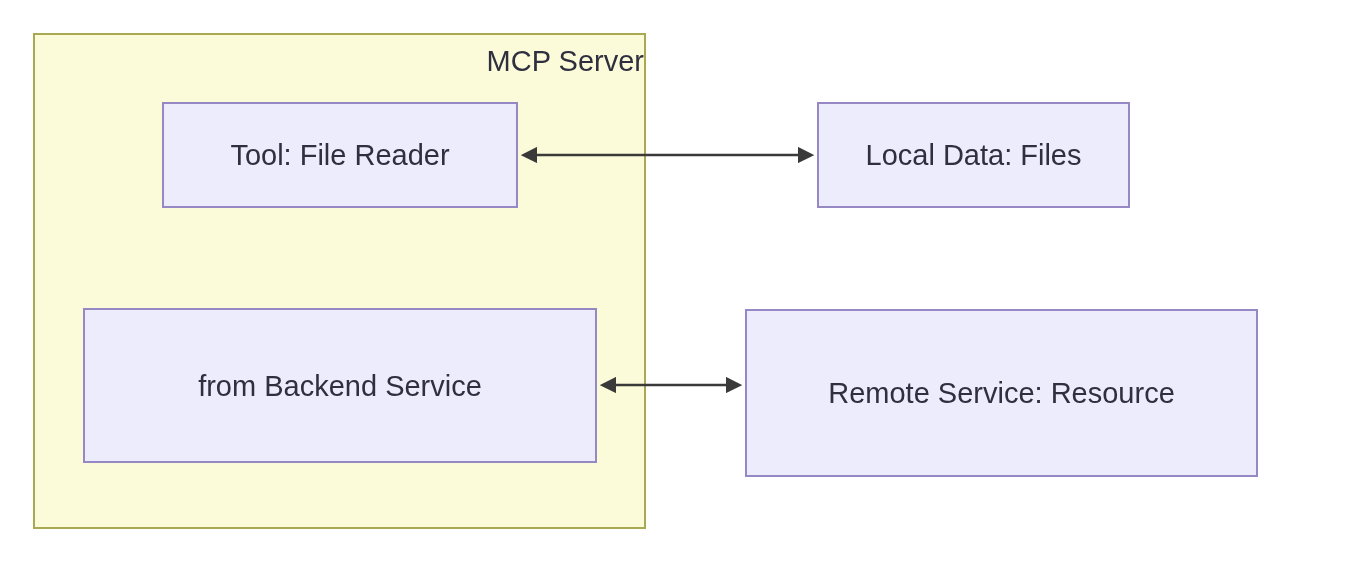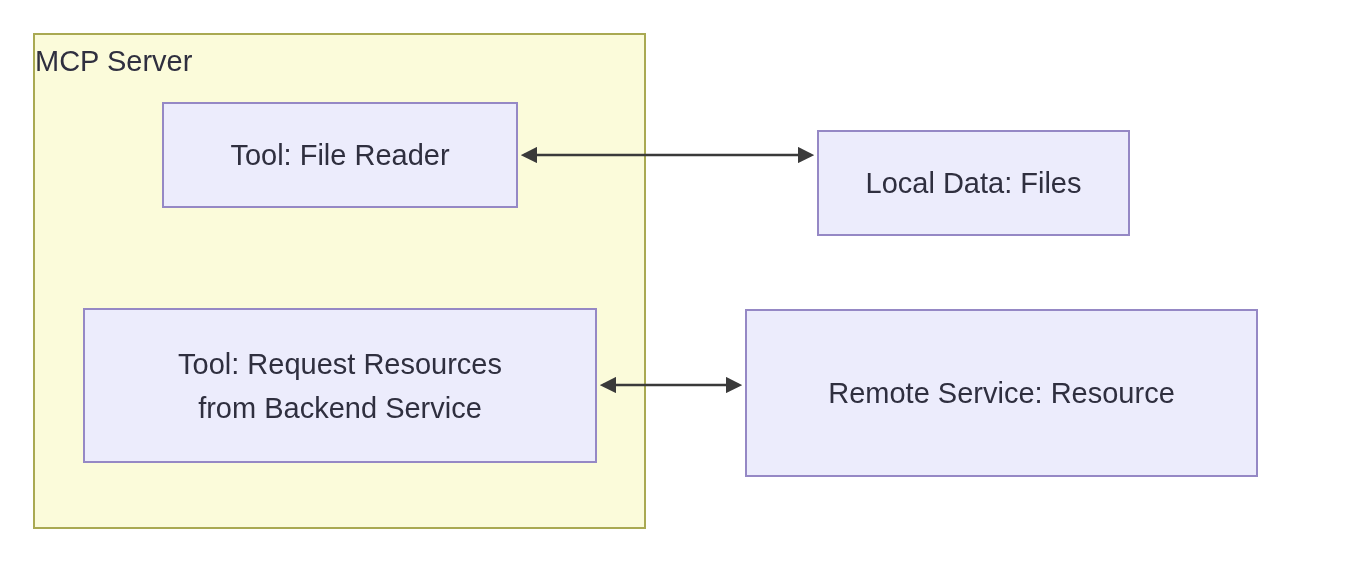--- a/index.html
+++ b/index.html
@@ -27,39 +27,39 @@
     position: absolute;
     left: 33px; top: 33px;
     width: 613px; height: 496px;
     background: var(--group-fill);
     border: 2px solid var(--group-border);
   }
   .group-title {
     position: absolute;
     left: 0; top: 10px;
     width: 100%;
-    text-align: left;
+    text-align: right;
     font-size: 29px;
     color: var(--text);
   }
   .node {
     position: absolute;
     background: var(--node-fill);
     border: 2px solid var(--node-border);
     display: flex;
     flex-direction: column;
     align-items: center;
     justify-content: center;
     text-align: center;
     font-size: 29px;
     line-height: 44px;
     color: var(--text);
   }
   .node-file-reader       { left: 162px; top: 102px; width: 356px; height: 106px; }
-  .node-local-data        { left: 817px; top: 102px; width: 313px; height: 106px; margin-top: 28px; }
+  .node-local-data        { left: 817px; top: 102px; width: 313px; height: 106px; }
   .node-request-resources { left:  83px; top: 308px; width: 514px; height: 155px; }
   .node-remote-service    { left: 745px; top: 309px; width: 513px; height: 168px; }
   .edges {
     position: absolute;
     left: 0; top: 0;
     width: 1350px; height: 566px;
     pointer-events: none;
   }
   .edges line { stroke: var(--arrow); stroke-width: 2.5px; }
   .edges marker path { fill: var(--arrow); }
@@ -75,21 +75,20 @@
 
   <div class="node node-file-reader">
     <div>Tool: File Reader</div>
   </div>
 
   <div class="node node-local-data">
     <div>Local Data: Files</div>
   </div>
 
   <div class="node node-request-resources">
-    <div>Tool: Request Resources</div>
     <div>from Backend Service</div>
   </div>
 
   <div class="node node-remote-service">
     <div>Remote Service: Resource</div>
   </div>
 
   <svg class="edges" viewBox="0 0 1350 566" xmlns="http://www.w3.org/2000/svg">
     <defs>
       <marker id="arrowhead" viewBox="0 0 10 10" refX="8" refY="5" markerWidth="6.5" markerHeight="6.5" orient="auto-start-reverse">

